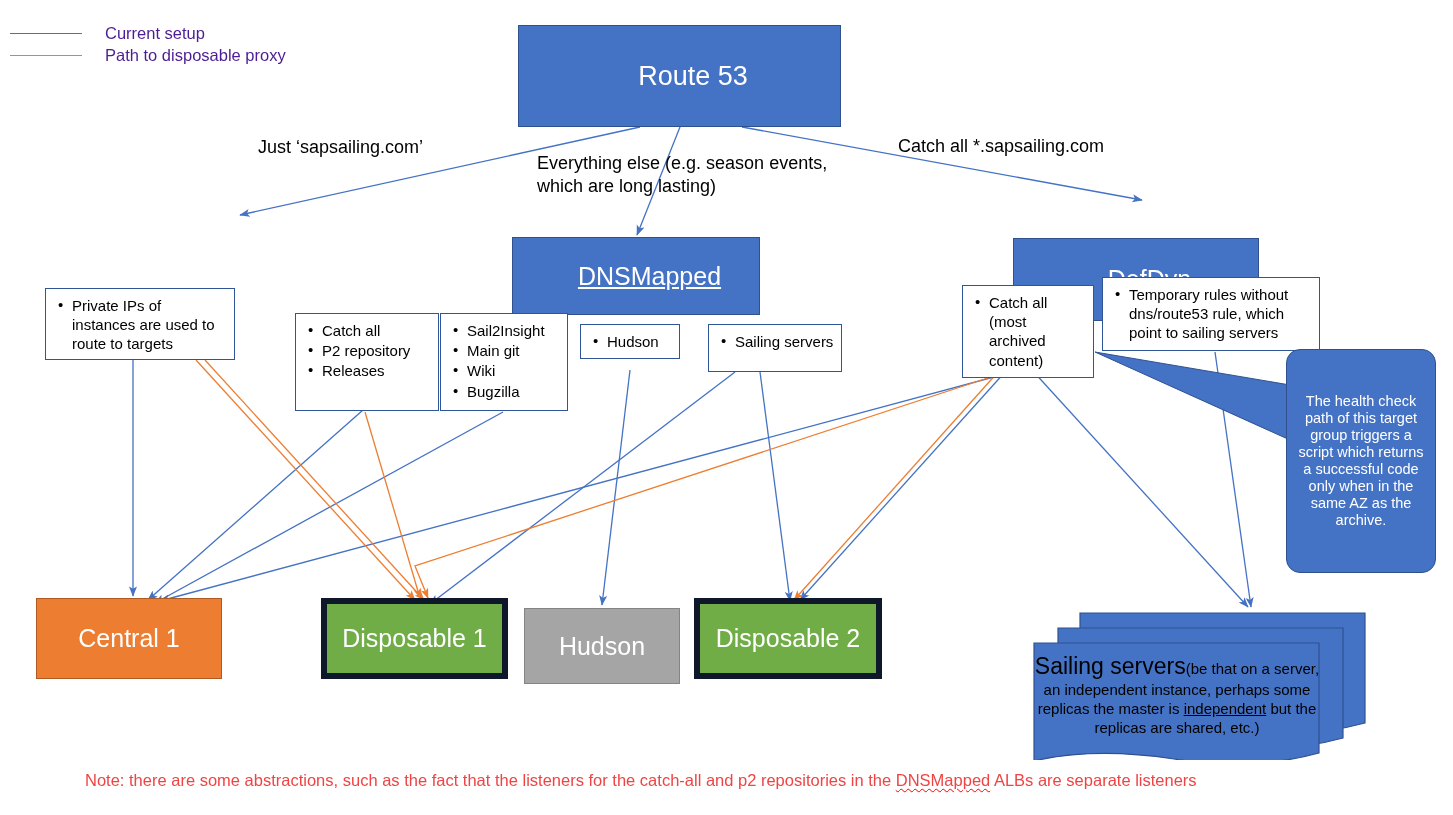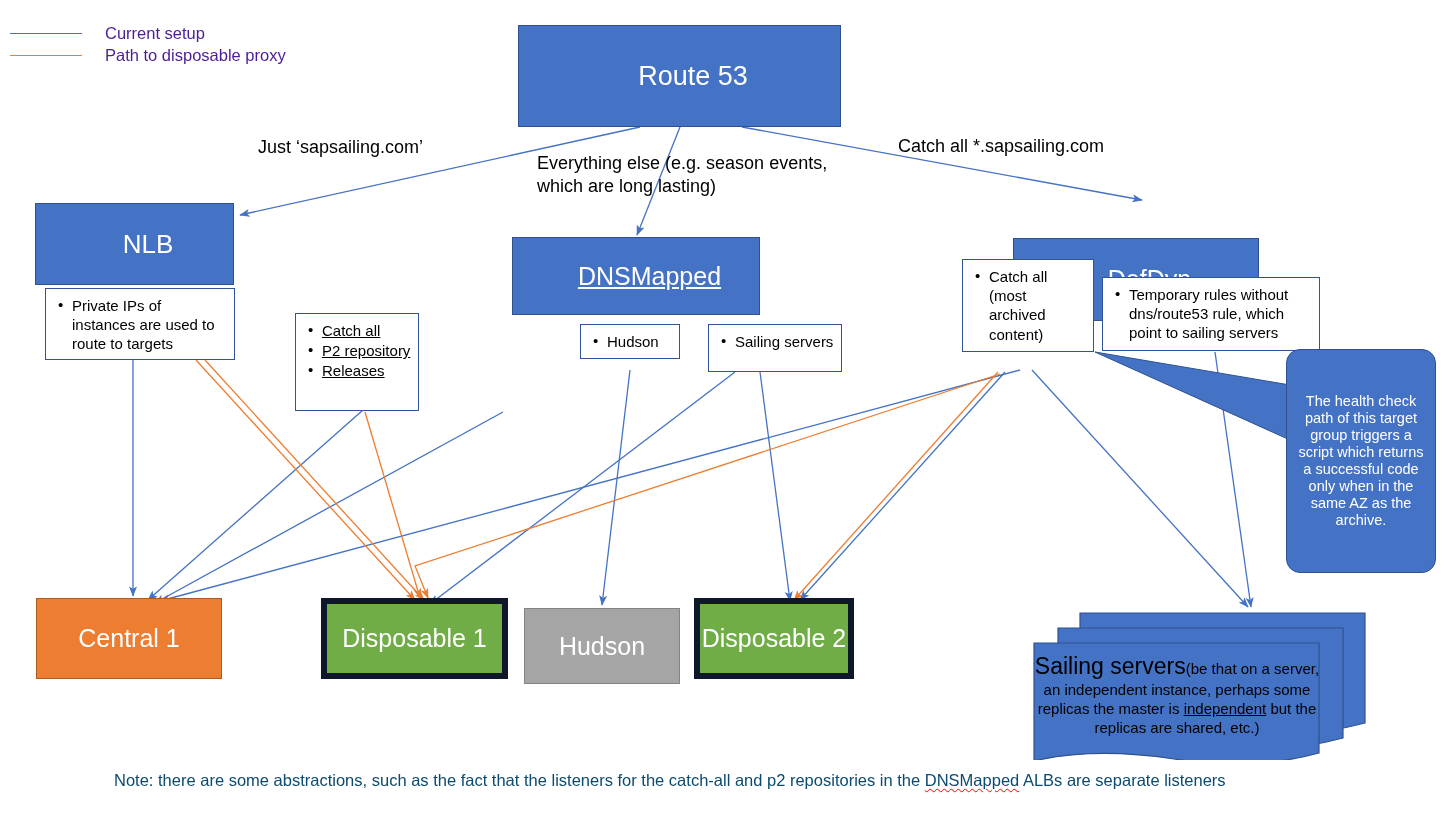--- a/index.html
+++ b/index.html
@@ -105,22 +105,21 @@
     font-size: 18px;
     color: #000000;
     line-height: 1.25;
     white-space: pre-line;
   }
   .footnote {
     position: absolute;
     left: 85px;
     top: 771px;
     font-size: 16.5px;
-    color: #0c4a6e;
-    margin-left: 29px;
+    color: #ef4444;
   }
   .spell {
     text-decoration-line: underline;
     text-decoration-style: wavy;
     text-decoration-color: #ff0000;
     text-decoration-thickness: 1px;
     text-underline-offset: 2px;
   }
   .uline { text-decoration: underline; }
   .doc-stack { position: absolute; }
@@ -200,60 +199,65 @@
 
   <div class="edge-label" style="left:258px; top:136px;">Just ‘sapsailing.com’</div>
   <div class="edge-label" style="left:537px; top:152px;">Everything else (e.g. season events,
 which are long lasting)</div>
   <div class="edge-label" style="left:898px; top:135px;">Catch all *.sapsailing.com</div>
 
   <div class="node blue-box" style="left:518px; top:25px; width:323px; height:102px; font-size:27px;">
     <span>Route 53</span>
   </div>
 
-  <div class="node blue-box" style="left:35px; top:203px; width:199px; height:82px; font-size:26px;">
-    <span>NLB</span>
-  </div>
 
   <div class="node blue-box" style="left:512px; top:237px; width:248px; height:78px; font-size:25px;">
     <span class="spell uline">DNSMapped</span>
   </div>
 
   <div class="node blue-box" style="left:1013px; top:190px; width:246px; height:83px; font-size:25px;margin-top:48px;">
     <span class="spell uline">DefDyn</span>
   </div>
 
   <div class="bullets" style="left:45px; top:288px; width:190px; height:72px; font-size:15px;">
     <ul>
       <li>Private IPs of instances are used to route to targets</li>
     </ul>
   </div>
 
-  <div class="bullets" style="left:295px; top:313px; width:124px; height:98px; font-size:15px;text-decoration:underline;">
+  <div class="bullets" style="left:295px; top:313px; width:144px; height:98px; font-size:15px;">
     <ul>
       <li>Catch all</li>
       <li>P2 repository</li>
       <li>Releases</li>
     </ul>
   </div>
 
+  <div class="bullets" style="left:440px; top:313px; width:128px; height:98px; font-size:15px;">
+    <ul>
+      <li>Sail2Insight</li>
+      <li>Main git</li>
+      <li>Wiki</li>
+      <li>Bugzilla</li>
+    </ul>
+  </div>
 
   <div class="bullets" style="left:580px; top:324px; width:100px; height:35px; font-size:15px;">
     <ul>
       <li>Hudson</li>
     </ul>
   </div>
 
   <div class="bullets" style="left:708px; top:324px; width:134px; height:48px; font-size:15px;">
     <ul>
       <li>Sailing servers</li>
     </ul>
   </div>
 
-  <div class="bullets" style="left:962px; top:259px; width:132px; height:93px; font-size:15px;">
+  <div class="bullets" style="left:962px; top:285px; width:132px; height:93px; font-size:15px;">
     <ul>
       <li>Catch all (most archived content)</li>
     </ul>
   </div>
 
   <div class="bullets" style="left:1102px; top:277px; width:218px; height:74px; font-size:15px;">
     <ul>
       <li>Temporary rules without dns/route53 rule, which point to sailing servers</li>
     </ul>
   </div>
@@ -270,21 +274,21 @@
   </div>
 
   <div class="node green-box" style="left:321px; top:598px; width:187px; height:81px; font-size:25px;">
     <span>Disposable 1</span>
   </div>
 
   <div class="node gray-box" style="left:524px; top:608px; width:156px; height:76px; font-size:25px;">
     <span>Hudson</span>
   </div>
 
-  <div class="node green-box" style="left:694px; top:598px; width:160px; height:81px; font-size:25px;">
+  <div class="node green-box" style="left:694px; top:598px; width:188px; height:81px; font-size:25px;">
     <span>Disposable 2</span>
   </div>
 
   <div class="doc-stack" style="left:1020px; top:605px; width:380px; height:155px;">
     <svg width="380" height="155" viewBox="0 0 380 155">
       <path d="M60,8 L345,8 L345,118 Q280,136 200,124 Q120,112 60,126 Z" fill="#4472C4" stroke="#2F528F" stroke-width="1.2"></path>
       <path d="M38,23 L323,23 L323,133 Q258,151 178,139 Q98,127 38,141 Z" fill="#4472C4" stroke="#2F528F" stroke-width="1.2"></path>
       <path d="M14,38 L299,38 L299,148 Q234,166 154,154 Q74,142 14,156 Z" fill="#4472C4" stroke="#2F528F" stroke-width="1.2"></path>
     </svg>
     <div class="doc-text" style="left:12px; top:47px; width:290px; font-size:15px;">

